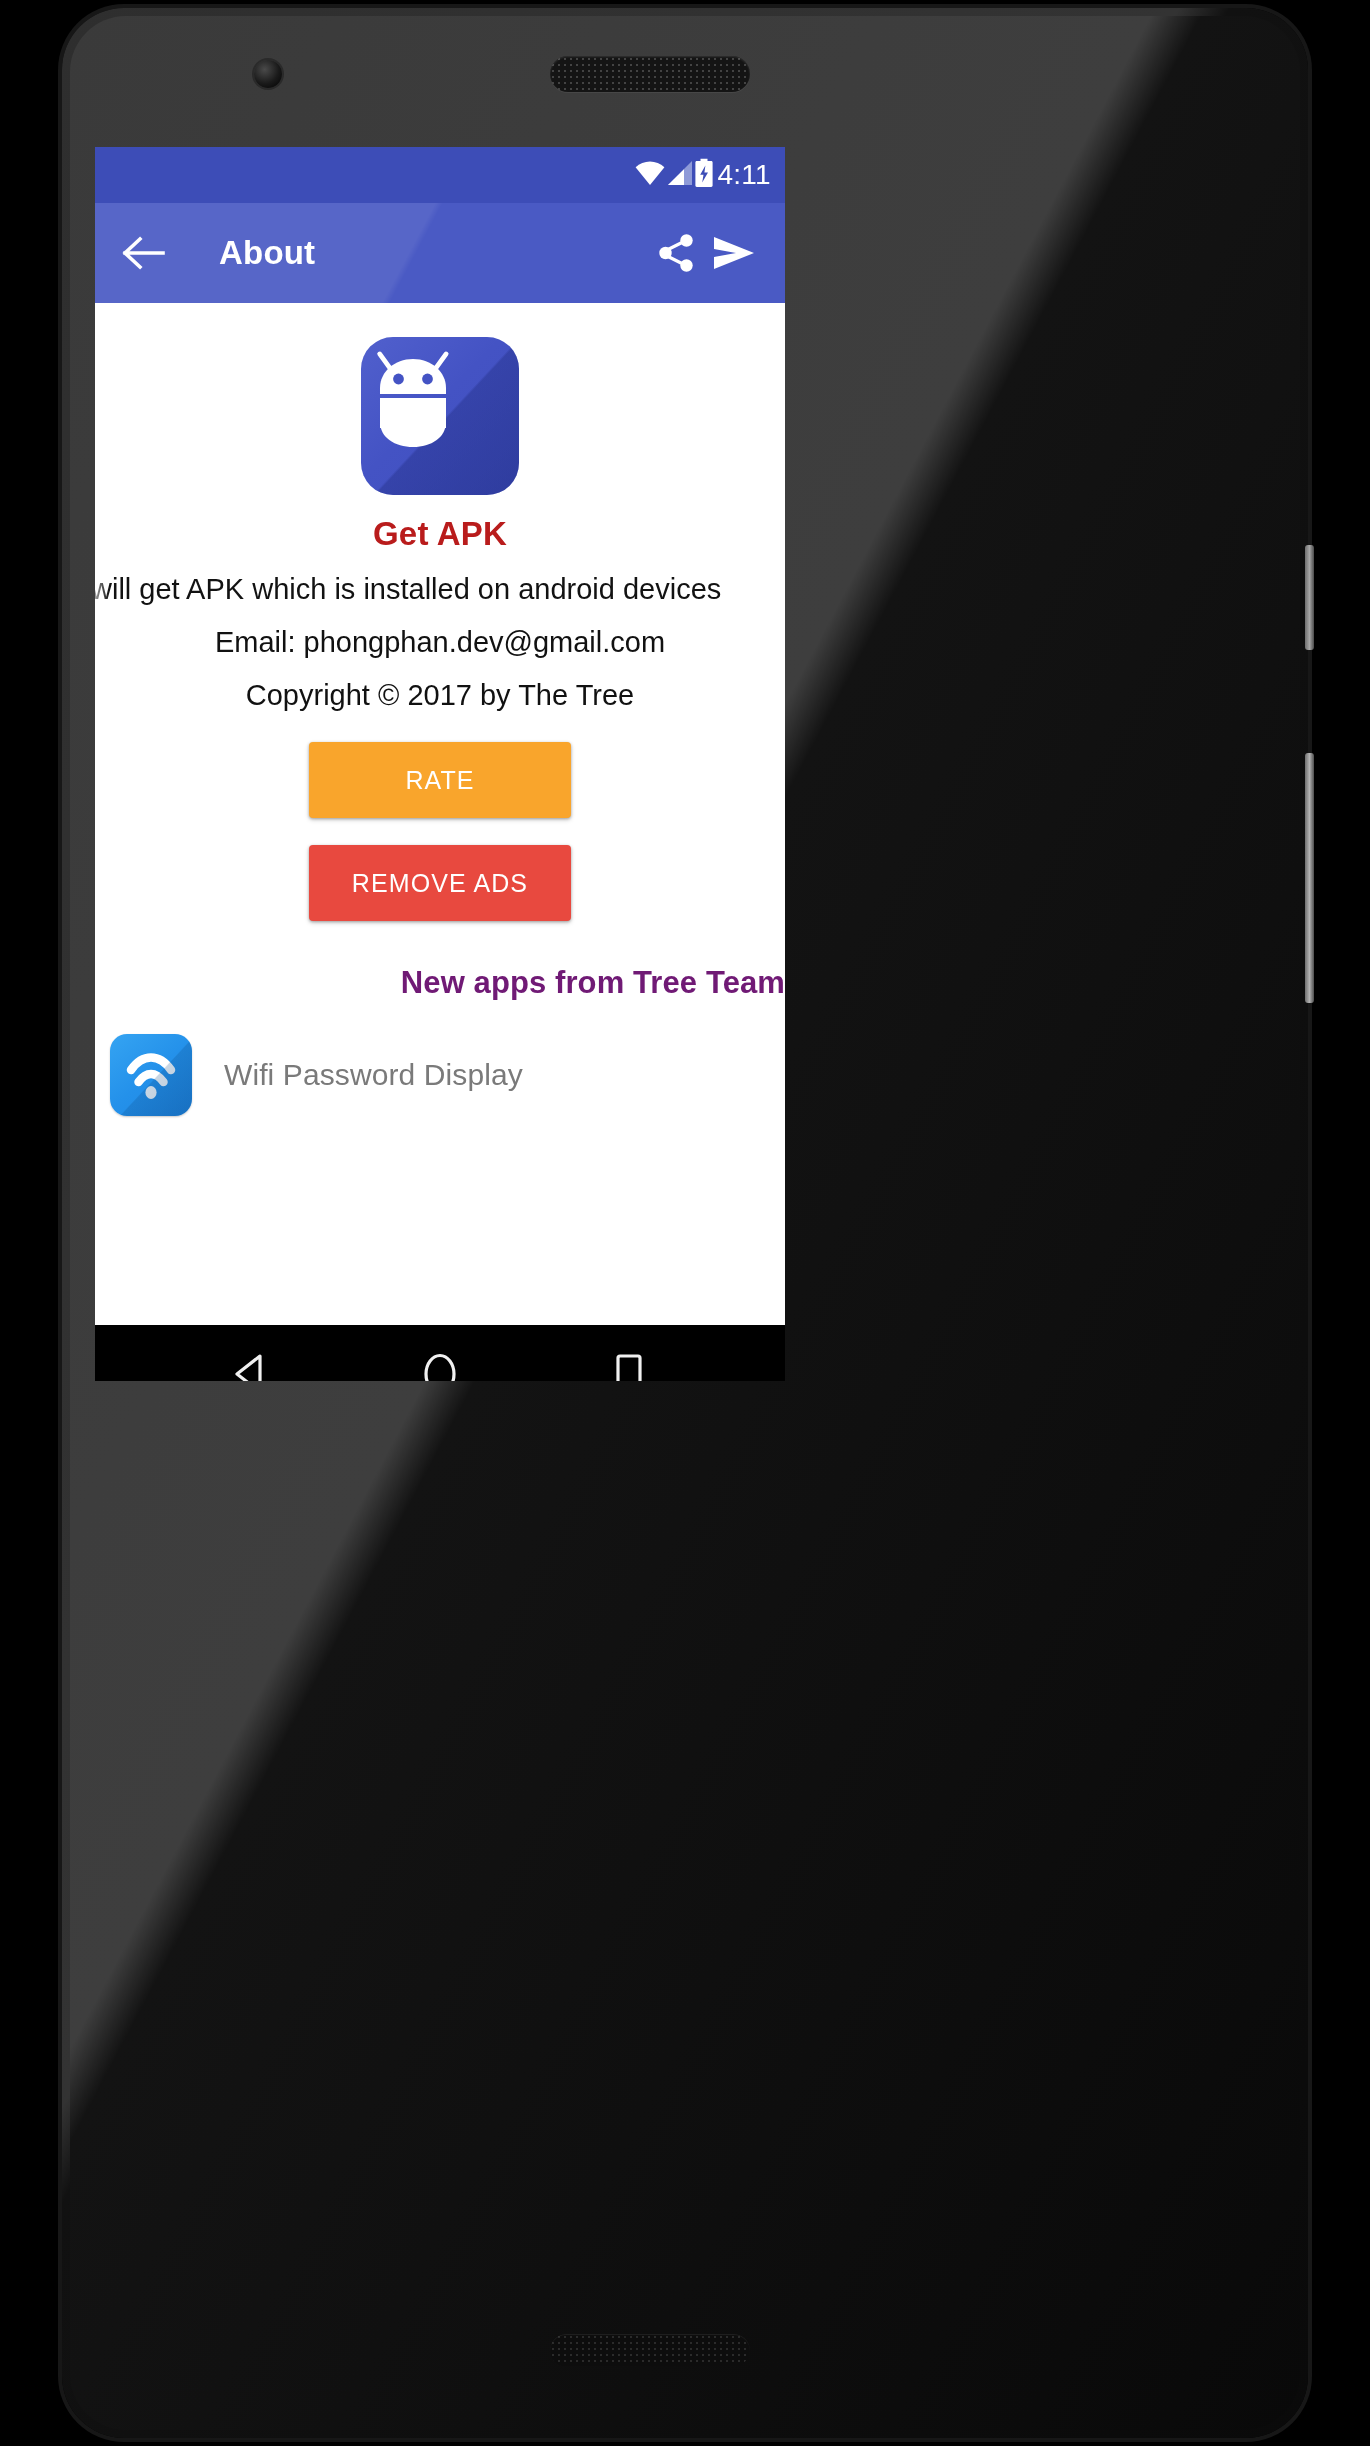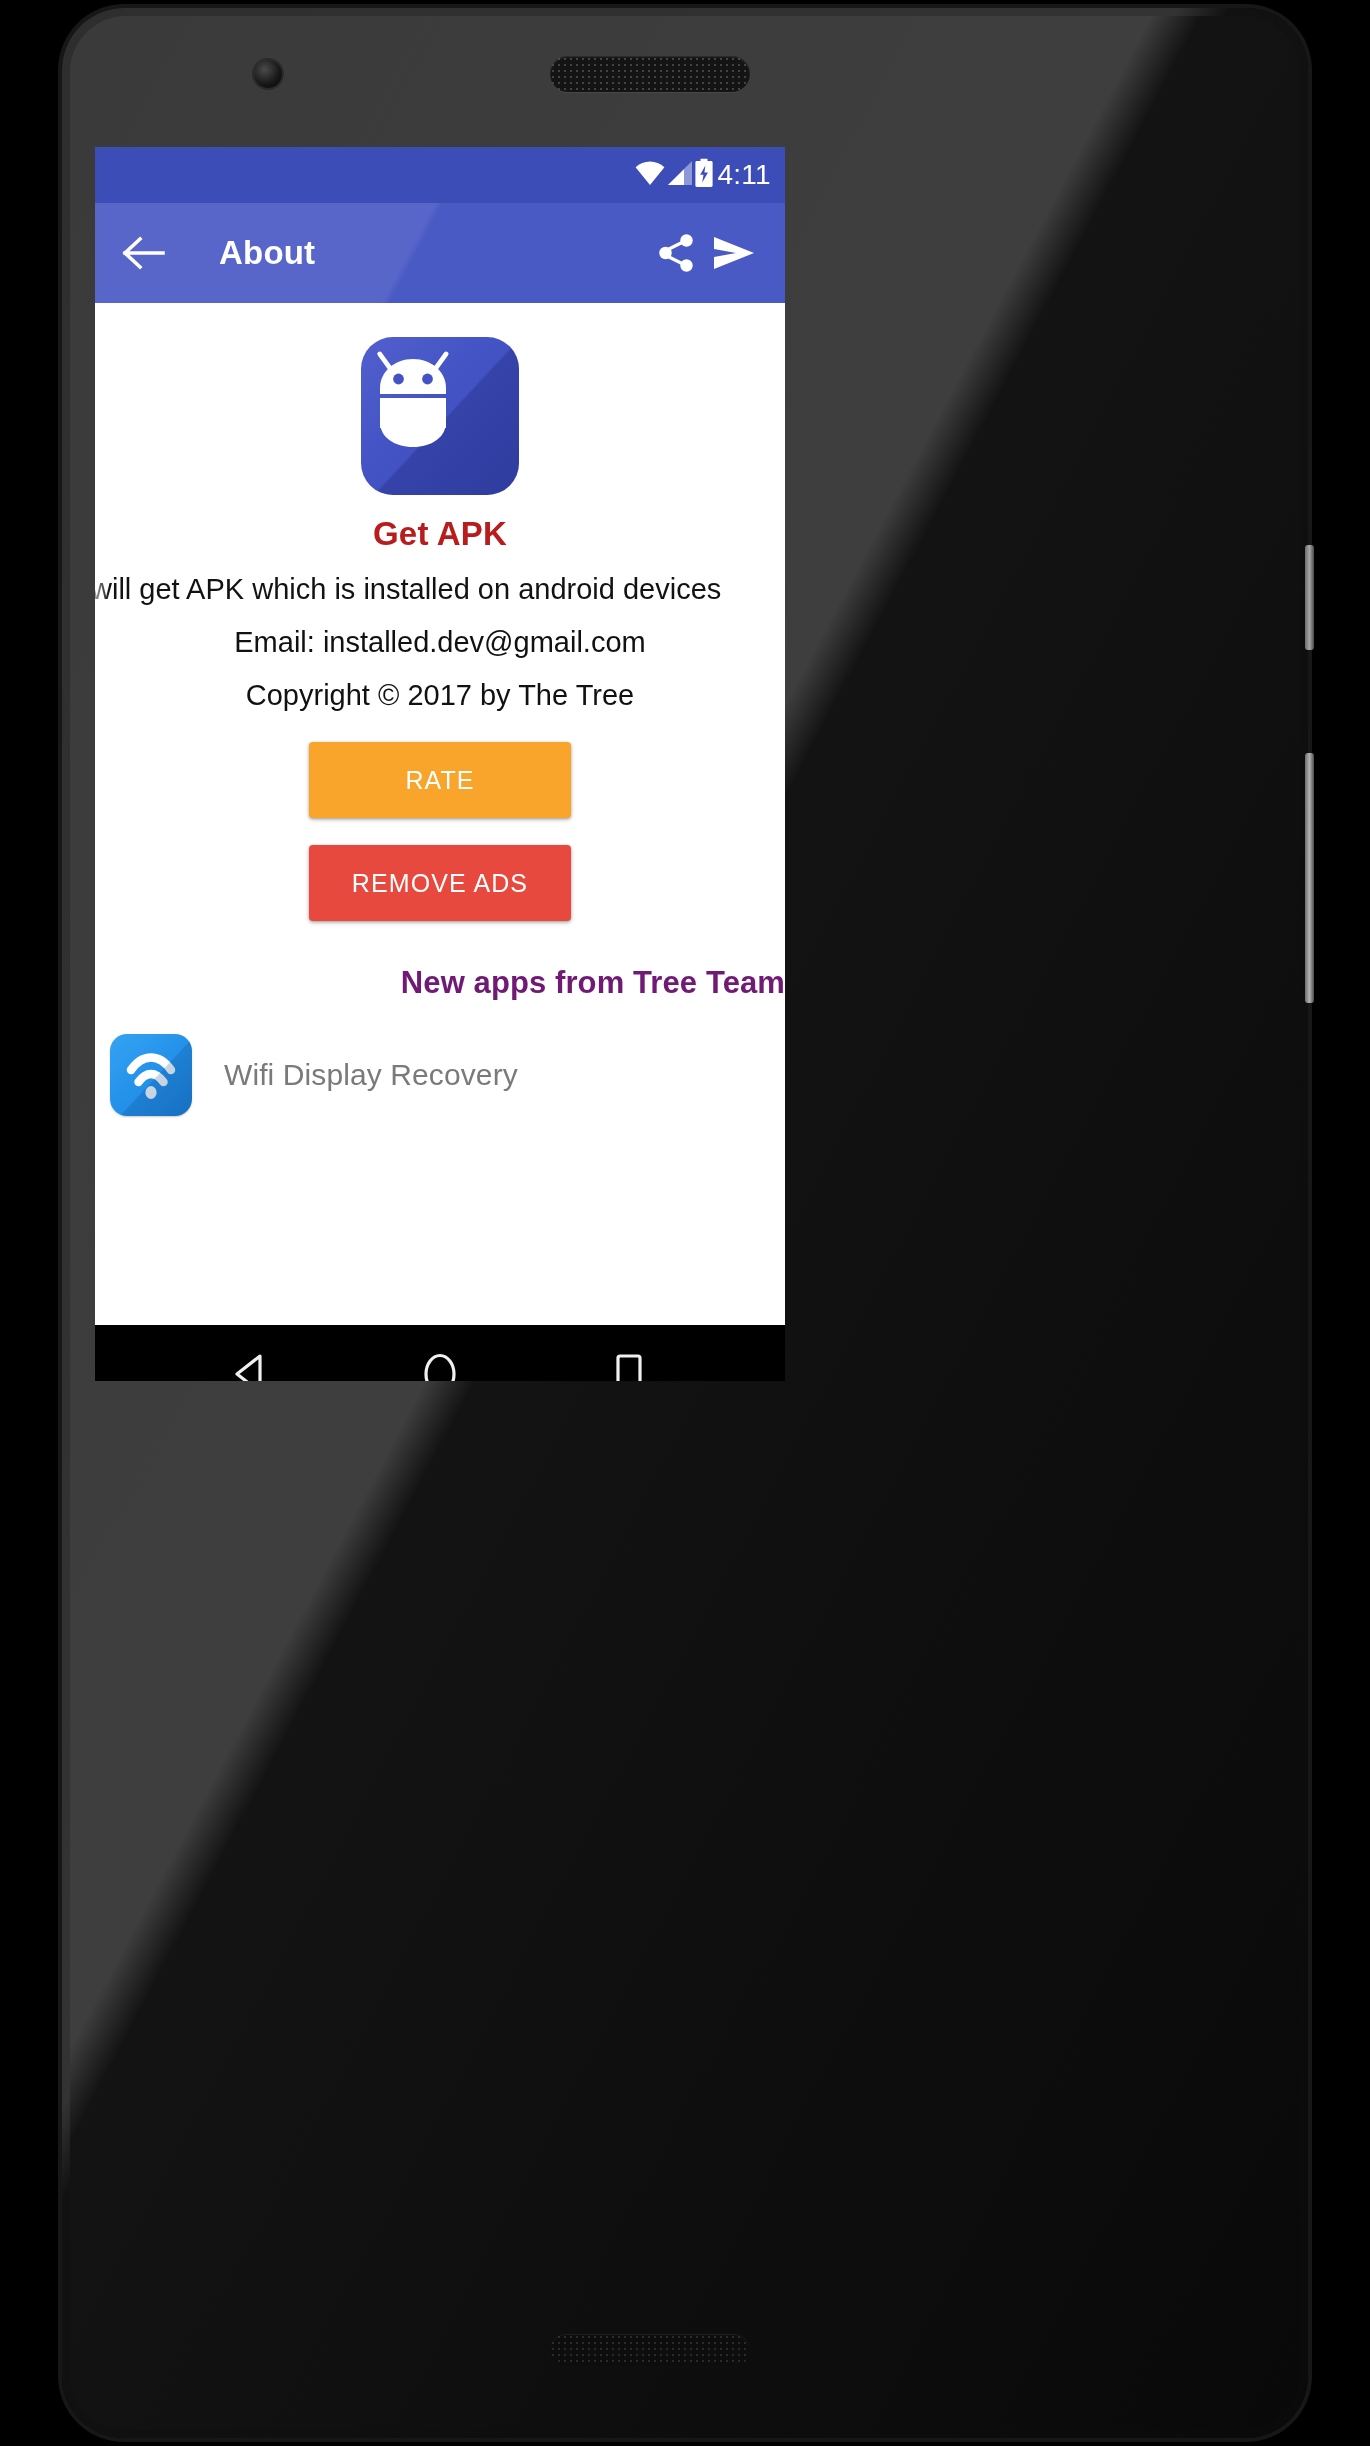--- a/index.html
+++ b/index.html
@@ -337,42 +337,42 @@
             <circle cx="37.5" cy="42" r="5.4" fill="#4453c4"></circle>
             <circle cx="66.5" cy="42" r="5.4" fill="#4453c4"></circle>
           </g>
         </svg>
         <div class="logo-shadow"></div>
       </div>
     </div>
 
     <div id="app-title">Get APK</div>
     <div id="app-description">will get APK which is installed on android devices</div>
-    <div id="app-email">Email: installed.dev@gmail.com</div>
+    <div id="app-email">Email: phongphan.dev@gmail.com</div>
     <div id="app-copyright">Copyright © 2017 by The Tree</div>
 
     <button class="action-btn" id="rate-button">RATE</button>
     <button class="action-btn" id="remove-ads-button">REMOVE ADS</button>
 
     <div id="new-apps-heading">New apps from Tree Team</div>
 
     <div id="new-apps-list">
 
       <div class="app-list-item">
         <div class="app-list-icon">
           <svg width="56" height="52" viewBox="0 0 56 52">
             <g fill="none" stroke="#ffffff" stroke-width="8.5" stroke-linecap="round">
               <path d="M8 21 C13.5 13 21 8.5 28 8.5 C35 8.5 42.5 13 48 21"></path>
               <path d="M15.5 33 C19.5 27.5 23.8 25 28 25 C32.2 25 36.5 27.5 40.5 33"></path>
             </g>
             <ellipse cx="28" cy="43.5" rx="5.6" ry="6.4" fill="#ffffff"></ellipse>
           </svg>
           <div class="icon-shadow"></div>
         </div>
-        <div class="app-list-label">Wifi Display Recovery</div>
+        <div class="app-list-label">Wifi Password Display</div>
       </div>
 
 
     </div>
   </div>
 
   <div id="nav-bar">
     <div class="nav-btn">
       <svg width="40" height="42" viewBox="0 0 40 42">
         <path d="M29 3 L6 21 L29 39 Z" fill="none" stroke="#f0f0f0" stroke-width="3.2" stroke-linejoin="round"></path>

